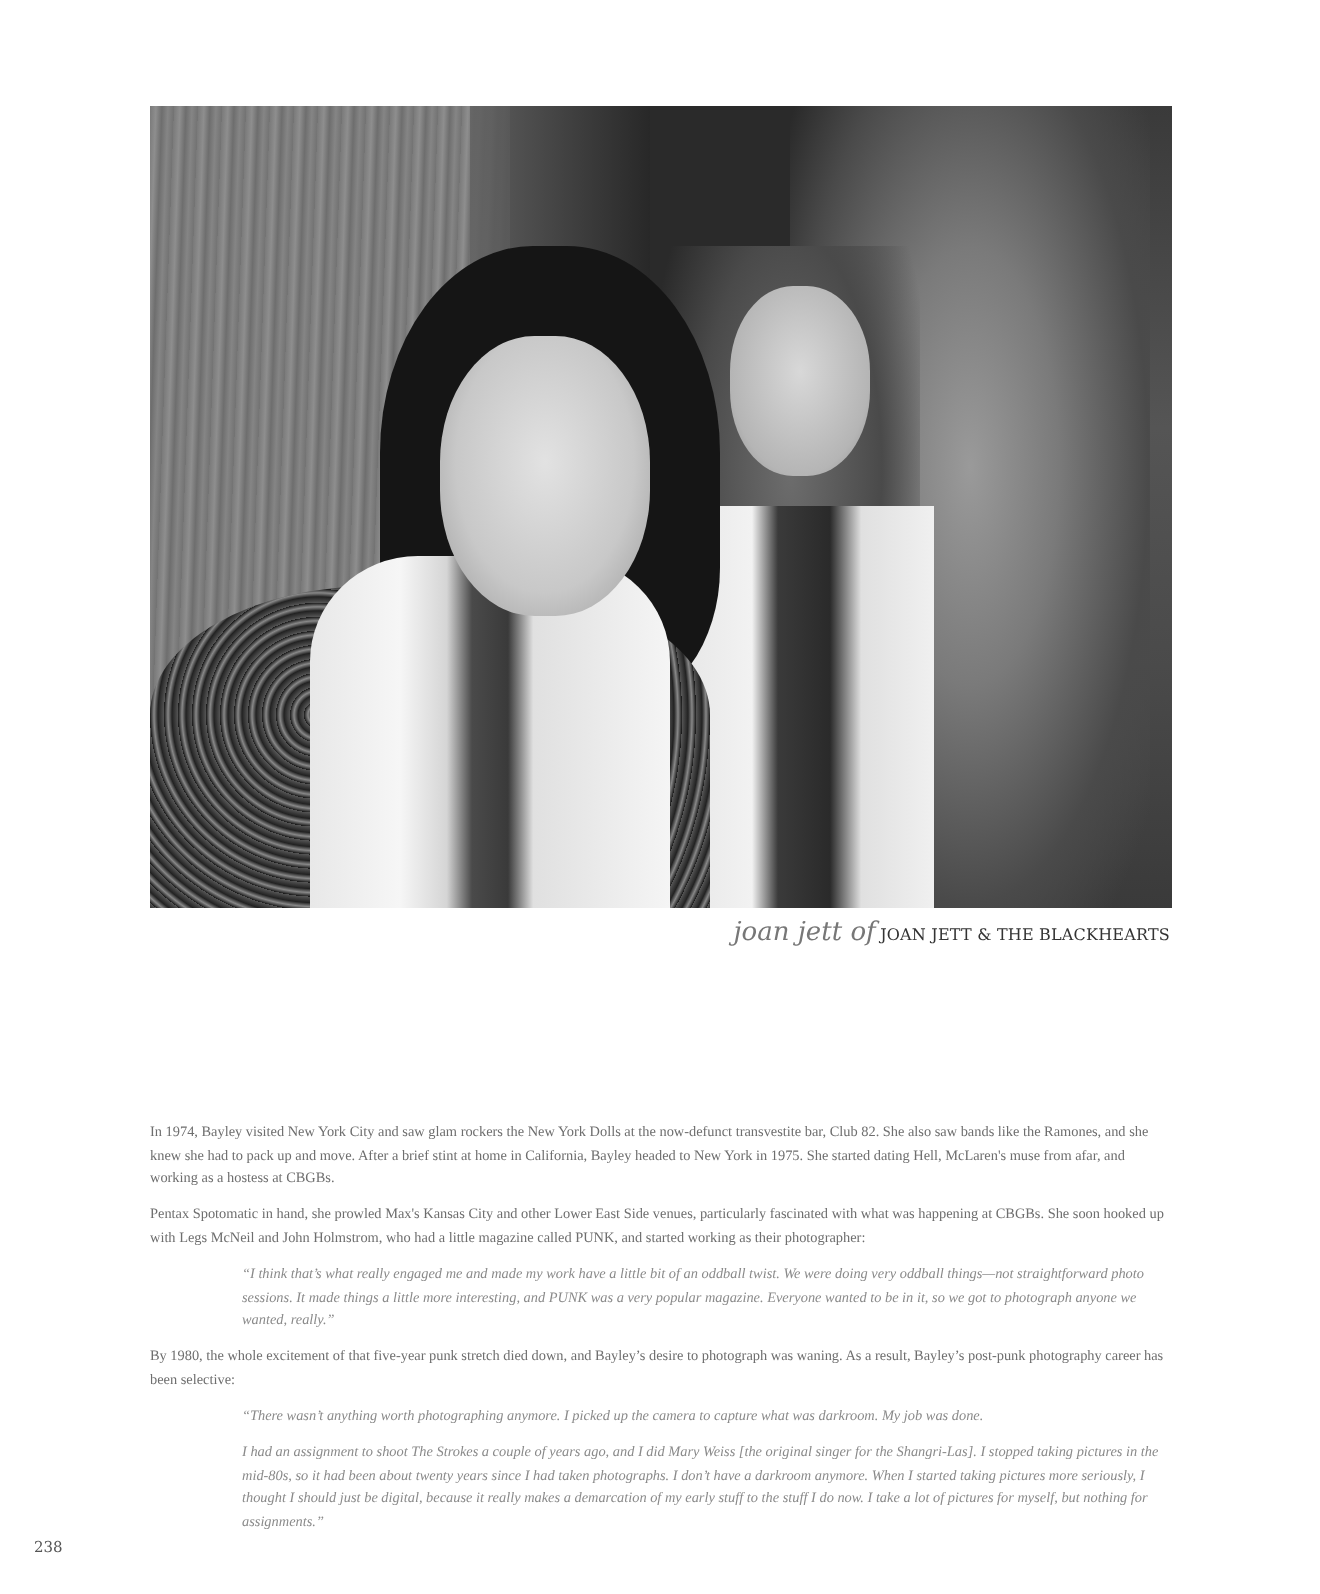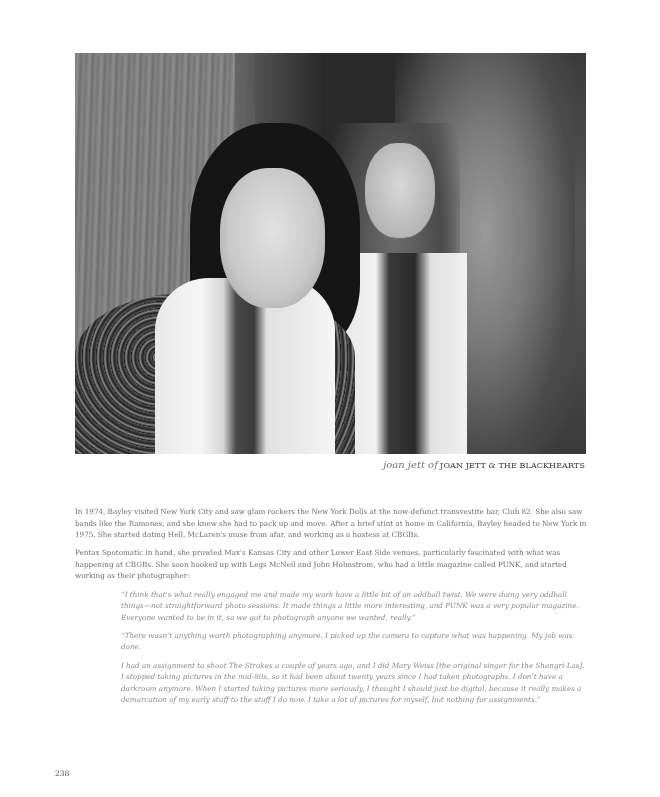--- a/index.html
+++ b/index.html
@@ -101,52 +101,52 @@
       position: absolute;
       right: 75px;
       top: 459px;
       font-size: 7px;
       color: #444;
       white-space: nowrap;
     }
     .caption .cap-lower {
       font-style: italic;
       color: #777;
-      font-size: 10px;
+      font-size: 13px;
     }
     .caption .cap-upper {
       font-weight: normal;
       color: #333;
       font-size: 8px;
       letter-spacing: 0.1px;
     }
     .text-block {
       position: absolute;
       left: 75px;
-      top: 506px;
+      top: 561px;
       width: 512px;
       font-size: 7.2px;
       line-height: 11.6px;
       color: #6e6e6e;
+      font-family: Liberation Serif, serif;
     }
     .text-block p {
       margin: 0 0 6.5px 0;
     }
     .text-block p.quote {
       font-style: italic;
       color: #8a8a8a;
       margin-left: 46px;
     }
     .page-number {
       position: absolute;
       left: 17px;
       top: 769px;
       font-size: 7.5px;
       color: #555;
-      margin-left: 38px;
     }
   </style>
 </head>
 <body>
 
 <div class="photo" title="Black and white photograph of Joan Jett with two other women backstage">
   <div class="wood"></div>
   <div class="wood-shade"></div>
   <div class="bg-right"></div>
   <div class="person-back"></div>
@@ -161,17 +161,18 @@
 
 <div class="caption">
   <span class="cap-lower">joan jett of</span>
   <span class="cap-upper">JOAN JETT &amp; THE BLACKHEARTS</span>
 </div>
 
 <div class="text-block">
   <p>In 1974, Bayley visited New York City and saw glam rockers the New York Dolls at the now-defunct transvestite bar, Club 82. She also saw bands like the Ramones, and she knew she had to pack up and move. After a brief stint at home in California, Bayley headed to New York in 1975. She started dating Hell, McLaren's muse from afar, and working as a hostess at CBGBs.</p>
   <p>Pentax Spotomatic in hand, she prowled Max's Kansas City and other Lower East Side venues, particularly fascinated with what was happening at CBGBs. She soon hooked up with Legs McNeil and John Holmstrom, who had a little magazine called PUNK, and started working as their photographer:</p>
   <p class="quote">“I think that’s what really engaged me and made my work have a little bit of an oddball twist. We were doing very oddball things—not straightforward photo sessions. It made things a little more interesting, and PUNK was a very popular magazine. Everyone wanted to be in it, so we got to photograph anyone we wanted, really.”</p>
-  <p class="quote">“There wasn’t anything worth photographing anymore. I picked up the camera to capture what was happening. My job was done.</p>
+  <p>By 1980, the whole excitement of that five-year punk stretch died down, and Bayley’s desire to photograph was waning. As a result, Bayley’s post-punk photography career has been selective:</p>
+  <p class="quote">“There wasn’t anything worth photographing anymore. I picked up the camera to capture what was darkroom. My job was done.</p>
   <p class="quote">I had an assignment to shoot The Strokes a couple of years ago, and I did Mary Weiss [the original singer for the Shangri-Las]. I stopped taking pictures in the mid-80s, so it had been about twenty years since I had taken photographs. I don’t have a darkroom anymore. When I started taking pictures more seriously, I thought I should just be digital, because it really makes a demarcation of my early stuff to the stuff I do now. I take a lot of pictures for myself, but nothing for assignments.”</p>
 </div>
 
 <div class="page-number">238</div>
 
 </body></html>

